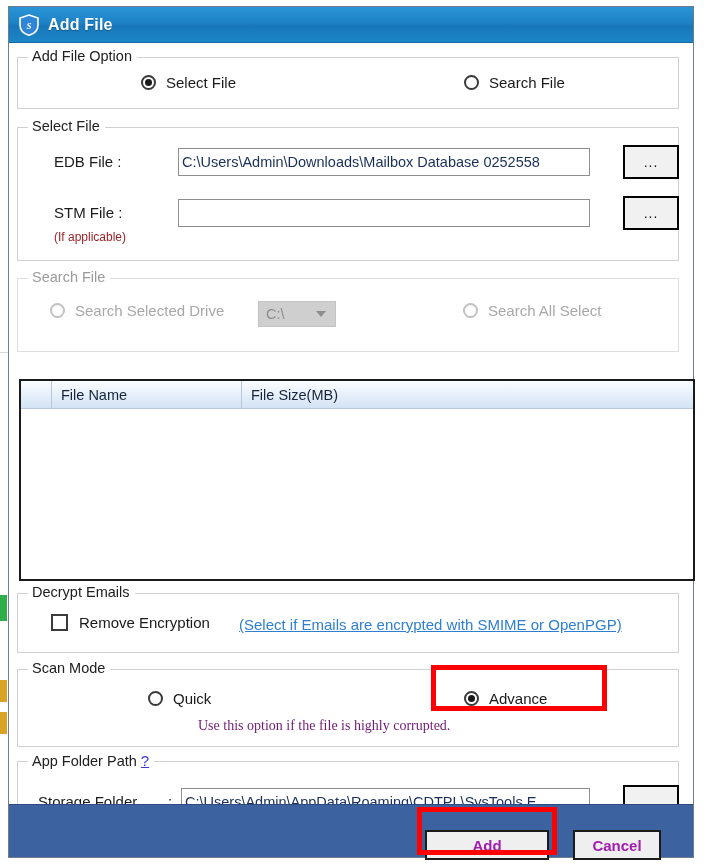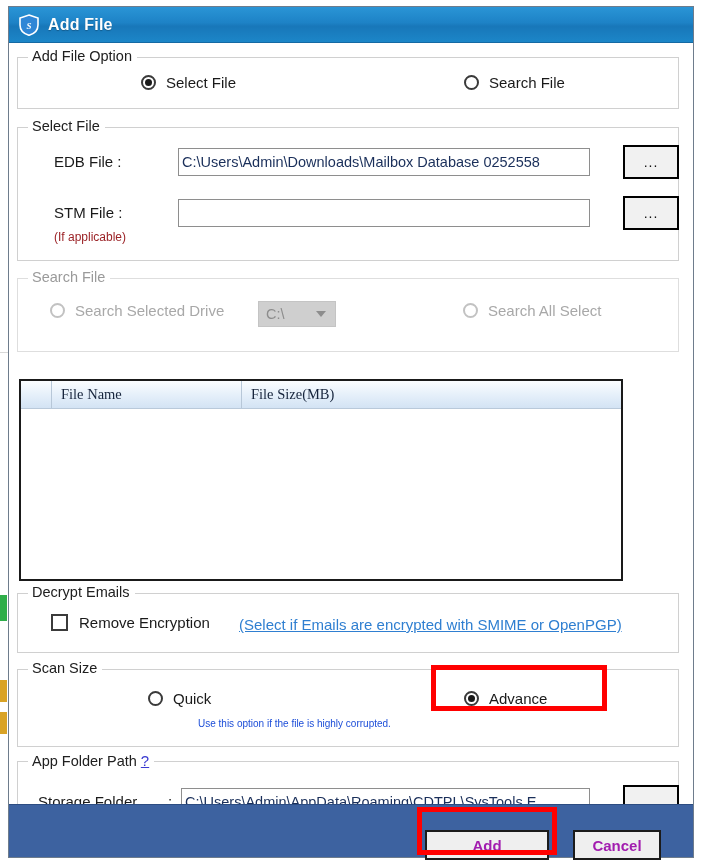--- a/index.html
+++ b/index.html
@@ -172,21 +172,21 @@
 
   
   .lab {
     position: absolute;
     font-size: 15px;
     color: #1a1a1a;
     white-space: nowrap;
   }
   .lab.red  { color: #9b2226; }
   .lab.blue { color: #2f7fd1; }
-  .lab.hint { font-size: 10px; color: #1d4ed8; }
+  .lab.hint { font-size: 14px; color: #701a75; font-family: Liberation Serif, serif; }
 
   
   .combo {
     position: absolute;
     background: #cfcfcf;
     border: 1px solid #c4c4c4;
     box-sizing: border-box;
     display: flex;
     align-items: center;
     padding-left: 7px;
@@ -363,42 +363,42 @@
         <span>C:\</span>
         <span class="chev"></span>
       </div>
 
       <div class="radio off-disabled" style="left:445px;top:23px;">
         <span class="dot"></span>
         <span class="rlabel">Search All Select</span>
       </div>
     </div>
 
-    <div id="filelist" style="left:10px;top:336px;width:604px;height:202px;font-family:Liberation Serif, serif;">
+    <div id="filelist" style="left:10px;top:336px;width:676px;height:202px;">
       <div class="hdr">
         <div class="col first" style="width:30px;padding-left:0;"></div>
         <div class="col" style="width:190px;">File Name</div>
         <div class="col" style="flex:1 1 auto;">File Size(MB)</div>
       </div>
       <div class="rows"></div>
     </div>
 
     <div class="group" style="left:8px;top:550px;width:662px;height:60px;">
       <span class="legend">Decrypt Emails</span>
 
       <div class="checkbox" style="left:33px;top:20px;">
         <span class="box"></span>
         <span class="clabel">Remove Encryption</span>
       </div>
 
       <span class="lab blue" style="left:221px;top:22px;text-decoration:underline;">(Select if Emails are encrypted with SMIME or OpenPGP)</span>
     </div>
 
     <div class="group" style="left:8px;top:626px;width:662px;height:78px;">
-      <span class="legend">Scan Size</span>
+      <span class="legend">Scan Mode</span>
 
       <div class="radio" style="left:130px;top:20px;">
         <span class="dot"></span>
         <span class="rlabel">Quick</span>
       </div>
 
       <div class="radio" style="left:446px;top:20px;">
         <span class="dot on"></span>
         <span class="rlabel">Advance</span>
       </div>

